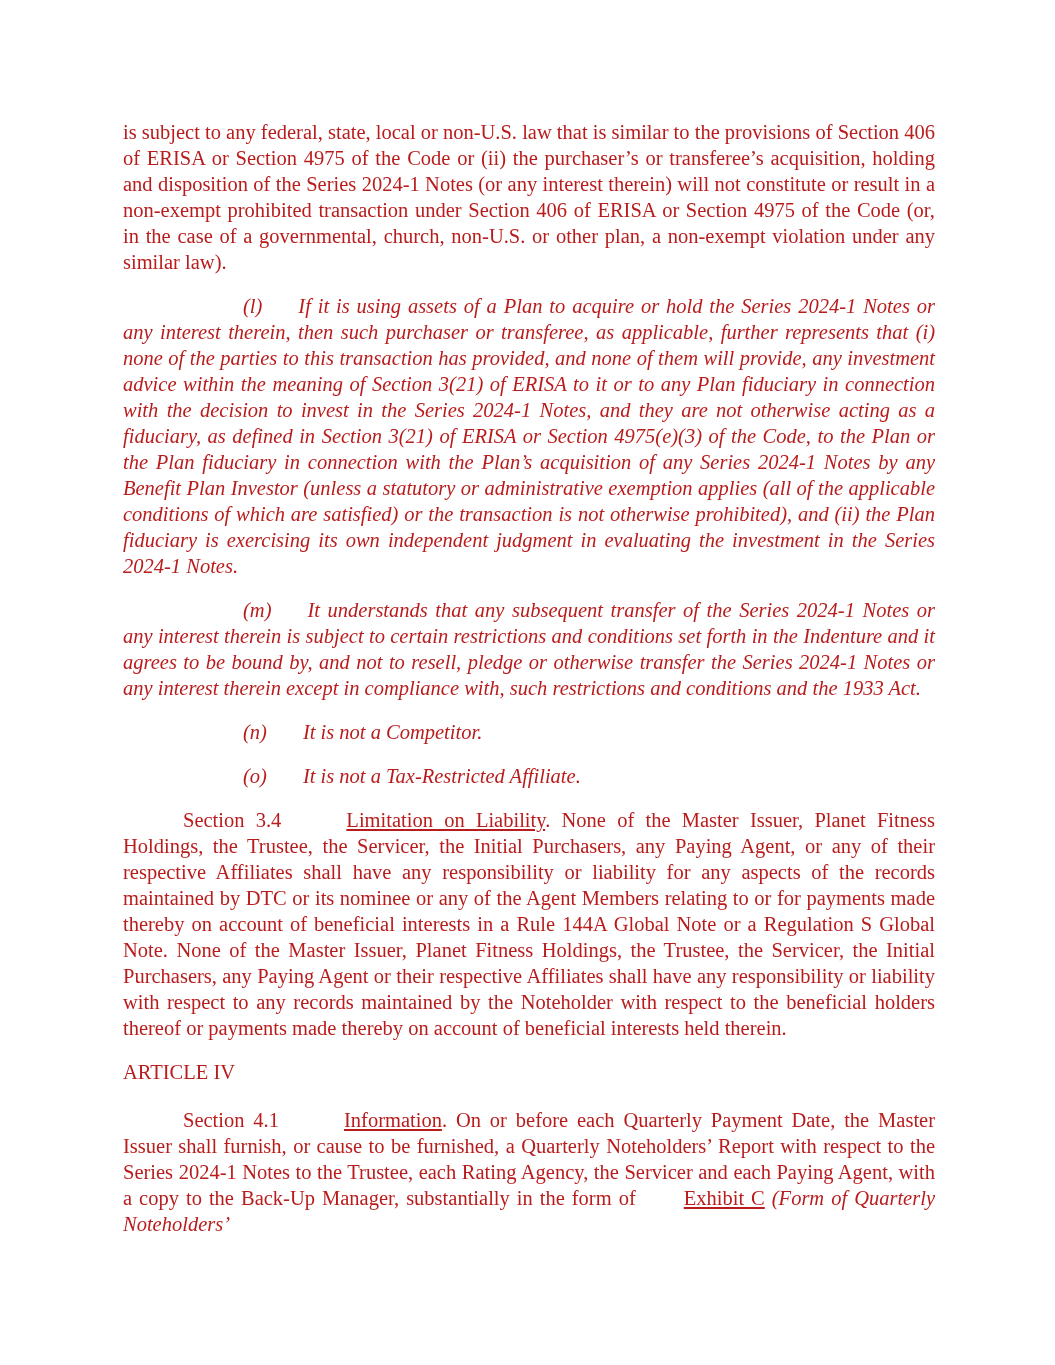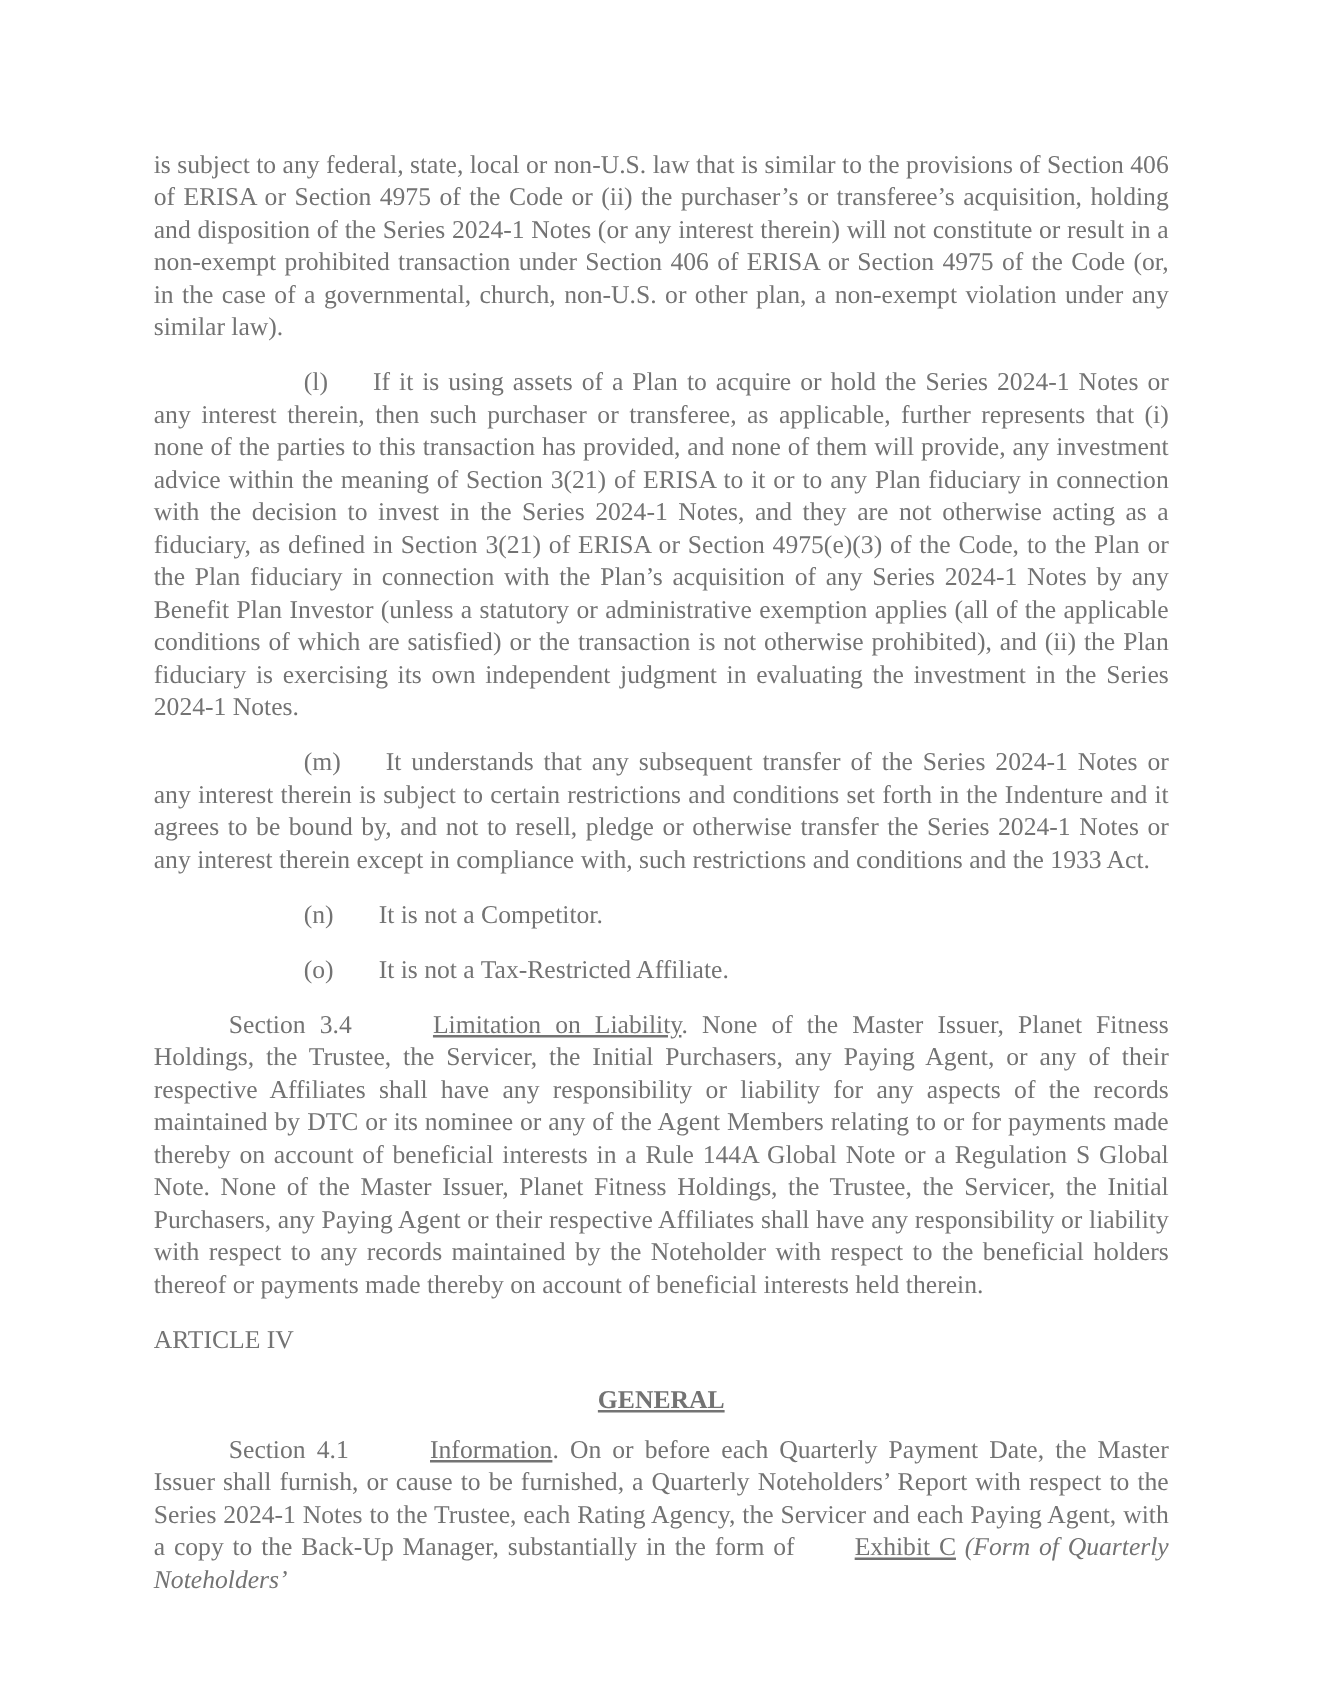--- a/index.html
+++ b/index.html
@@ -1,30 +1,30 @@
 <!DOCTYPE html>
 <html><head>
 <meta charset="utf-8">
 <style>
   html, body { margin: 0; padding: 0; background: #ffffff; }
   .page {
     position: relative;
     width: 1055px;
     height: 1365px;
     background: #ffffff;
-    color: #737373;
+    color: #b91c1c;
     font-family: "Liberation Serif", "DejaVu Serif", serif;
     font-size: 20.5px;
     line-height: 26px;
     overflow: hidden;
     box-sizing: border-box;
     padding: 119px 120px 0 123px;
   }
   p { margin: 0 0 18px 0; text-align: justify; }
-  p.clause { text-indent: 120px; }
+  p.clause { text-indent: 120px; font-style: italic; }
   p.section-par { text-indent: 60px; }
   p.continues { text-align-last: justify; }
   .tab  { display: inline-block; width: 36px; }
   .tab-s{ display: inline-block; width: 24px; }
   .u { text-decoration: underline; margin-left: 41px; }
   .i { font-style: italic; }
   .heading {
     text-align: left;
     font-weight: normal;
     margin: 13px 0 22px 0;
@@ -52,18 +52,17 @@
   <p class="clause"><span class="label">(m)</span><span class="tab"></span><span>It understands that any subsequent transfer of the Series 2024-1 Notes or any interest therein is subject to certain restrictions and conditions set forth in the Indenture and it agrees to be bound by, and not to resell, pledge or otherwise transfer the Series 2024-1 Notes or any interest therein except in compliance with, such restrictions and conditions and the 1933 Act.</span></p>
 
   <p class="clause"><span class="label">(n)</span><span class="tab"></span><span>It is not a Competitor.</span></p>
 
   <p class="clause"><span class="label">(o)</span><span class="tab"></span><span>It is not a Tax-Restricted Affiliate.</span></p>
 
   <p class="section-par"><span class="label">Section 3.4</span><span class="tab-s"></span><span class="u">Limitation on Liability</span><span>.  None of the Master Issuer, Planet Fitness Holdings, the Trustee, the Servicer, the Initial Purchasers, any Paying Agent, or any of their respective Affiliates shall have any responsibility or liability for any aspects of the records maintained by DTC or its nominee or any of the Agent Members relating to or for payments made thereby on account of beneficial interests in a Rule 144A Global Note or a Regulation S Global Note.  None of the Master Issuer, Planet Fitness Holdings, the Trustee, the Servicer, the Initial Purchasers, any Paying Agent or their respective Affiliates shall have any responsibility or liability with respect to any records maintained by the Noteholder with respect to the beneficial holders thereof or payments made thereby on account of beneficial interests held therein.</span></p>
 
   <div class="heading">ARTICLE IV</div>
 
-  <div class="subheading">GENERAL</div>
 
   <p class="section-par continues"><span class="label">Section 4.1</span><span class="tab-s"></span><span class="u">Information</span><span>.  On or before each Quarterly Payment Date, the Master Issuer shall furnish, or cause to be furnished, a Quarterly Noteholders’ Report with respect to the Series 2024-1 Notes to the Trustee, each Rating Agency, the Servicer and each Paying Agent, with a copy to the Back-Up Manager, substantially in the form of </span><span class="u">Exhibit C</span><span class="i"> (Form of Quarterly Noteholders’</span></p>
 
 
 </div>
 
 </body></html>

